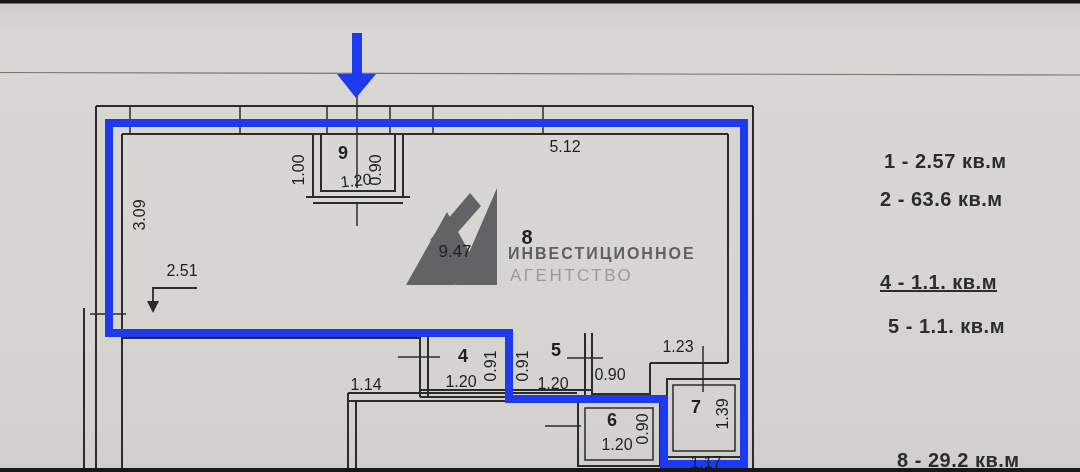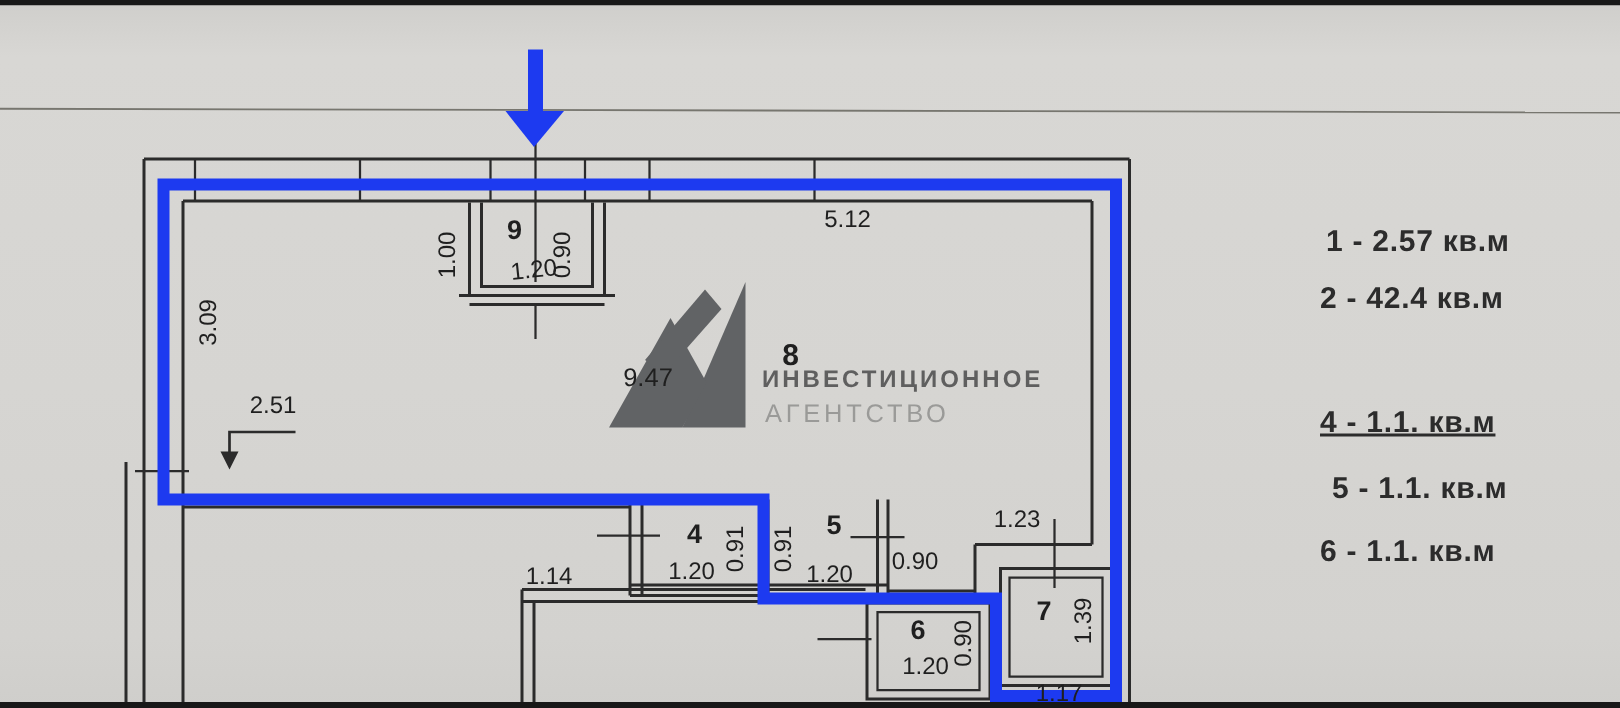--- a/index.html
+++ b/index.html
@@ -125,21 +125,21 @@
   <div class="lbl" style="left:336px;top:376px;width:60px;">1.14</div>
   <div class="lbl" style="left:580px;top:366px;width:60px;">0.90</div>
   <div class="lbl" style="left:648px;top:338px;width:60px;">1.23</div>
 
   <div class="lbl num" style="left:328px;top:144px;width:30px;">9</div>
   <div class="lbl tilt" style="left:326px;top:172px;width:60px;">1.20</div>
   <div class="lbl rot" style="left:351px;top:161px;width:50px;">0.90</div>
   <div class="lbl rot" style="left:274px;top:161px;width:50px;">1.00</div>
 
   <div class="lbl num" style="left:512px;top:228px;width:30px;font-size:20px;">8</div>
-  <div class="lbl" style="left:402px;top:243px;width:60px;font-size:17px;">9.47</div>
+  <div class="lbl" style="left:425px;top:243px;width:60px;font-size:17px;">9.47</div>
 
   <div class="lbl num" style="left:448px;top:347px;width:30px;">4</div>
   <div class="lbl" style="left:431px;top:373px;width:60px;">1.20</div>
   <div class="lbl rot" style="left:466px;top:357px;width:50px;">0.91</div>
 
   <div class="lbl num" style="left:541px;top:341px;width:30px;">5</div>
   <div class="lbl" style="left:523px;top:375px;width:60px;">1.20</div>
   <div class="lbl rot" style="left:498px;top:357px;width:50px;">0.91</div>
 
   <div class="lbl num" style="left:597px;top:411px;width:30px;">6</div>
@@ -147,18 +147,18 @@
   <div class="lbl rot" style="left:618px;top:420px;width:50px;">0.90</div>
 
   <div class="lbl num" style="left:681px;top:398px;width:30px;">7</div>
   <div class="lbl" style="left:676px;top:430px;width:60px;margin-top:24px;">1.17</div>
   <div class="lbl rot" style="left:698px;top:405px;width:50px;">1.39</div>
 
   <div class="wm1">ИНВЕСТИЦИОННОЕ</div>
   <div class="wm2">АГЕНТСТВО</div>
 
   <div class="legend-item" style="left:884px;top:150px;">1 - 2.57 кв.м</div>
-  <div class="legend-item" style="left:880px;top:188px;">2 - 42.4 кв.м</div>
+  <div class="legend-item" style="left:880px;top:188px;">2 - 63.6 кв.м</div>
   <div class="legend-item" style="left:880px;top:271px;text-decoration:underline;">4 - 1.1. кв.м</div>
   <div class="legend-item" style="left:888px;top:315px;">5 - 1.1. кв.м</div>
-  <div class="legend-item" style="left:880px;top:357px;">6 - 1.1. кв.м</div>
+  <div class="legend-item" style="left:897px;top:449px;">8 - 29.2 кв.м</div>
 
 </div>
 
 </body></html>

